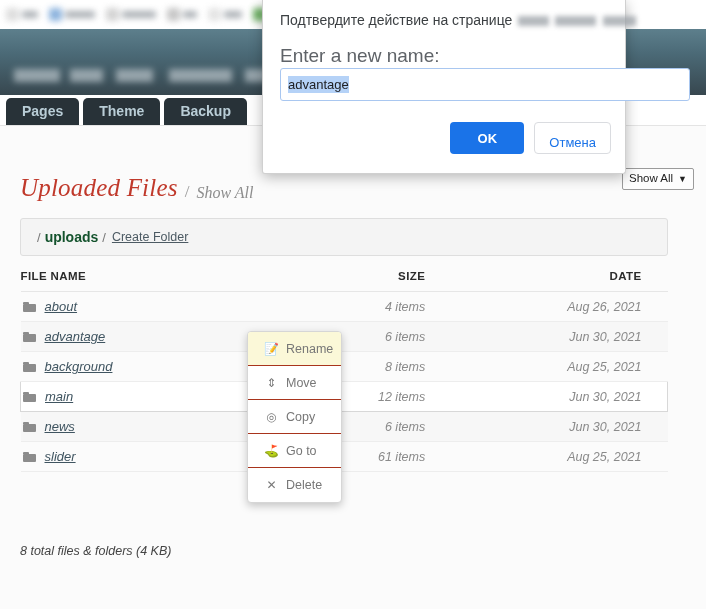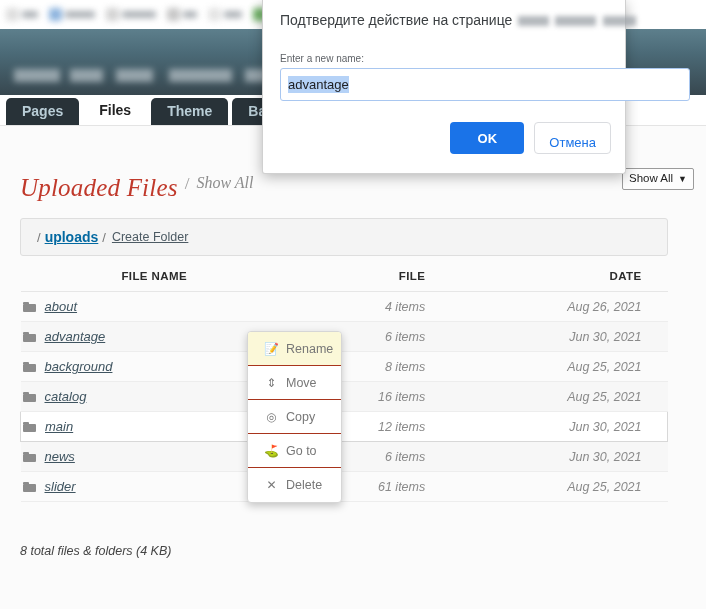--- a/index.html
+++ b/index.html
@@ -110,21 +110,21 @@
     left: 0; top: 125px;
     width: 706px; height: 484px;
     background: #fbfbfb;
     border-top: 1px solid #e4e4e4;
   }
 
   .page-title-row {
     position: absolute;
     left: 20px; top: 48px;
     display: flex;
-    align-items: flex-start;
+    align-items: flex-end;
   }
   .page-title {
     font-family: "Liberation Serif", serif;
     font-style: italic;
     font-size: 25px;
     color: #c0392b;
     letter-spacing: .2px;
   }
   .title-sep {
     font-family: "Liberation Serif", serif;
@@ -168,42 +168,41 @@
     align-items: center;
     padding-left: 12px;
     box-sizing: border-box;
     font-size: 13px;
     color: #666;
   }
   .bc-slash { color: #777; margin: 0 4px; }
   .bc-uploads {
     font-weight: bold;
     font-size: 14px;
-    color: #0369a1;
-    text-decoration: underline;
+    color: #14532d;
     cursor: pointer;
   }
   .bc-create {
     font-size: 12.5px;
     color: #4c5a63;
     text-decoration: underline;
     cursor: pointer;
     margin-left: 2px;
   }
 
   
   .file-table {
     position: absolute;
     left: 20px; top: 142px;
     width: 648px;
     border-collapse: collapse;
     font-size: 13px;
   }
   .file-table th {
-    text-align: center;
+    text-align: left;
     font-size: 11.5px;
     font-weight: bold;
     color: #2b2b2b;
     letter-spacing: .4px;
     padding: 2px 0 9px 0;
     border-bottom: 1px solid #e6e6e6;
   }
   .file-table th.size, .file-table th.date { text-align: right; }
   .file-table th.act { width: 26px; }
 
@@ -337,22 +336,22 @@
     margin-left: 6px;
     background: linear-gradient(90deg,
        #9aa0a6 0 26%, rgba(255,255,255,0) 26% 31%,
        #9aa0a6 31% 66%, rgba(255,255,255,0) 66% 72%,
        #9aa0a6 72% 100%);
     filter: blur(2.6px);
     opacity: .75;
   }
   .dlg-label {
     position: absolute;
-    left: 17px; top: 53px;
-    font-size: 10px;
+    left: 17px; top: 45px;
+    font-size: 19px;
     color: #5f6368;
   }
   .dlg-input {
     position: absolute;
     left: 17px; top: 68px;
     width: 410px;
     height: 33px;
     border: 1px solid #a9c7f0;
     border-radius: 3px;
     background: #ffffff;
@@ -444,21 +443,20 @@
         </div>
       </div>
   </div>
 
   <div class="site-header">
     <div class="header-blur-text"></div>
   </div>
 
   <div class="tabs" id="tabs-bar">
       <div class="tab first">Pages</div>
-      <div class="tab active">Files</div>
       <div class="tab">Theme</div>
       <div class="tab">Backup</div>
     </div>
 
   <div class="content">
 
     <div class="page-title-row">
       <span class="page-title">Uploaded Files</span>
       <span class="title-sep">/</span>
       <span class="title-showall">Show All</span>
@@ -472,21 +470,21 @@
       <span class="bc-slash">/</span>
       <span class="bc-uploads">uploads</span>
       <span class="bc-slash">/</span>
       <span class="bc-create">Create Folder</span>
     </div>
 
     <table class="file-table">
       <thead>
         <tr>
           <th>FILE NAME</th>
-          <th class="size">FILE</th>
+          <th class="size">SIZE</th>
           <th class="date">DATE</th>
           <th class="act"></th>
         </tr>
       </thead>
       <tbody id="file-rows">
           <tr class="">
             <td>
               <div class="name-cell">
                 <span class="folder-icon"></span>
                 <span class="file-link">about</span>
@@ -511,31 +509,20 @@
             <td>
               <div class="name-cell">
                 <span class="folder-icon"></span>
                 <span class="file-link">background</span>
               </div>
             </td>
             <td class="size">8 items</td>
             <td class="date">Aug 25, 2021</td>
             <td class="act"></td>
           </tr>
-          <tr class="zebra">
-            <td>
-              <div class="name-cell">
-                <span class="folder-icon"></span>
-                <span class="file-link">catalog</span>
-              </div>
-            </td>
-            <td class="size">16 items</td>
-            <td class="date">Aug 25, 2021</td>
-            <td class="act"></td>
-          </tr>
           <tr class="selected">
             <td>
               <div class="name-cell">
                 <span class="folder-icon"></span>
                 <span class="file-link">main</span>
               </div>
             </td>
             <td class="size">12 items</td>
             <td class="date">Jun 30, 2021</td>
             <td class="act"></td>

